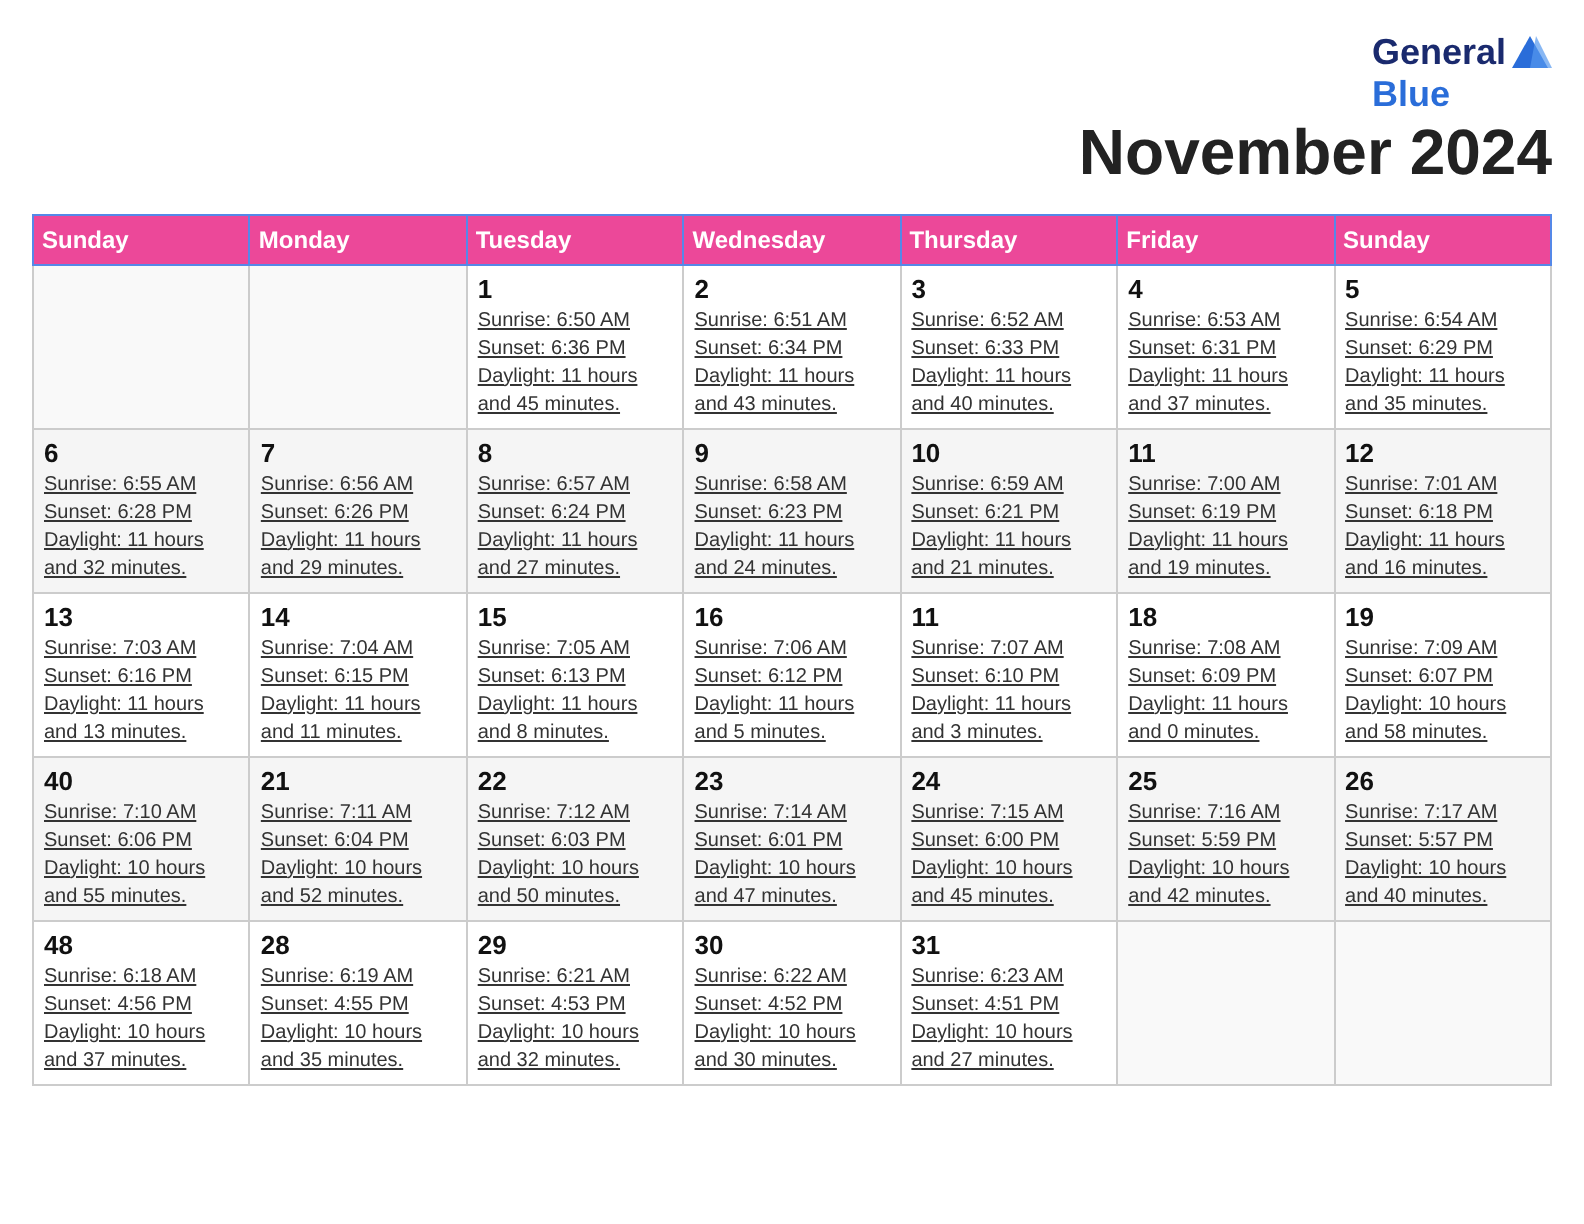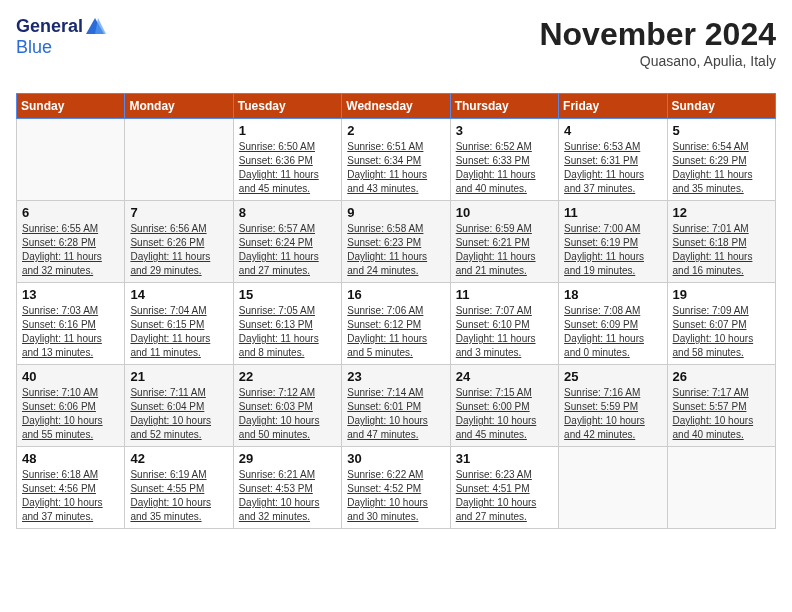--- a/index.html
+++ b/index.html
@@ -6,22 +6,23 @@
     body {
       font-family: Arial, sans-serif;
       background: #fff;
       width: 792px;
       min-height: 612px;
       padding: 16px;
     }
     .header {
       display: flex;
       justify-content: space-between;
-      align-items: flex-start;
-      margin-bottom: 24px;
+      align-items: flex-end;
+      margin-bottom: 12px;
+      flex-direction: column;
     }
     .logo {
       display: flex;
       align-items: center;
     }
     .title-block {
       text-align: right;
     }
     .month-title {
       font-size: 32px;
@@ -31,21 +32,21 @@
     .location {
       font-size: 14px;
       color: #444;
     }
     .calendar {
       width: 100%;
       border-collapse: collapse;
       font-size: 11px;
     }
     .calendar thead th {
-      background: #c2410c;
+      background: #ec4899;
       color: #fff;
       padding: 5px 4px;
       text-align: left;
       font-size: 12px;
       font-weight: bold;
       border: 1px solid #5588e8;
     }
     .calendar tbody td {
       vertical-align: top;
       border: 1px solid #ccc;
@@ -80,26 +81,25 @@
   <div class="logo">
     <div>
       <div style="display:flex;align-items:center;">
         <div style="font-size:18px;font-weight:bold;color:#1a2a6e;line-height:1.1;">
           <span style="color:#1a2a6e;">General</span><svg width="22" height="22" viewBox="0 0 22 22" style="vertical-align:middle;margin-left:1px;">
               <polygon points="11,2 20,18 2,18" fill="#2a6dd9"></polygon>
               <polygon points="14,2 22,18 11,18" fill="#5599ee" opacity="0.7"></polygon>
             </svg>
         </div>
       </div>
-      <div style="font-size:18px;font-weight:normal;color:#2a6dd9;line-height:1.1;">Blue</div>
+      <div style="font-size:18px;font-weight:bold;color:#2a6dd9;line-height:1.1;">Blue</div>
     </div>
   </div>
   <div class="title-block">
     <div class="month-title">November 2024</div>
-    <div class="location">Quasano, Apulia, Italy</div>
   </div>
 </div>
 
 <table class="calendar">
   <thead>
     <tr>
     <th>Sunday</th>
         <th>Monday</th>
         <th>Tuesday</th>
         <th>Wednesday</th>
@@ -222,21 +222,21 @@
           <div class="day-num">26</div>
           <div class="day-info">Sunrise: 7:17 AM<br>Sunset: 5:57 PM<br>Daylight: 10 hours and 40 minutes.</div>
         </td>
       </tr>
       <tr>
         <td>
           <div class="day-num">48</div>
           <div class="day-info">Sunrise: 6:18 AM<br>Sunset: 4:56 PM<br>Daylight: 10 hours and 37 minutes.</div>
         </td>
         <td>
-          <div class="day-num">42</div>
+          <div class="day-num">28</div>
           <div class="day-info">Sunrise: 6:19 AM<br>Sunset: 4:55 PM<br>Daylight: 10 hours and 35 minutes.</div>
         </td>
         <td>
           <div class="day-num">29</div>
           <div class="day-info">Sunrise: 6:21 AM<br>Sunset: 4:53 PM<br>Daylight: 10 hours and 32 minutes.</div>
         </td>
         <td>
           <div class="day-num">30</div>
           <div class="day-info">Sunrise: 6:22 AM<br>Sunset: 4:52 PM<br>Daylight: 10 hours and 30 minutes.</div>
         </td>

